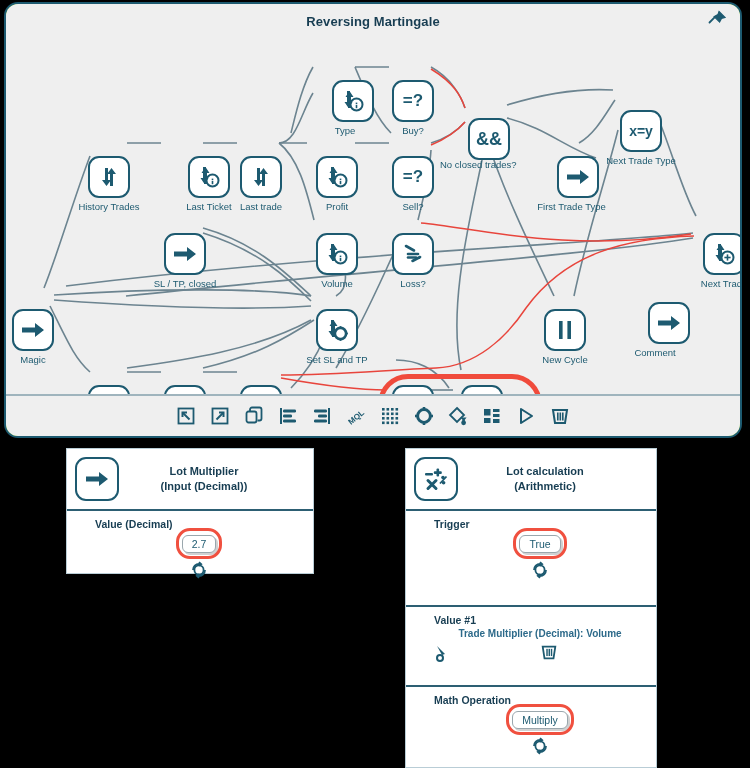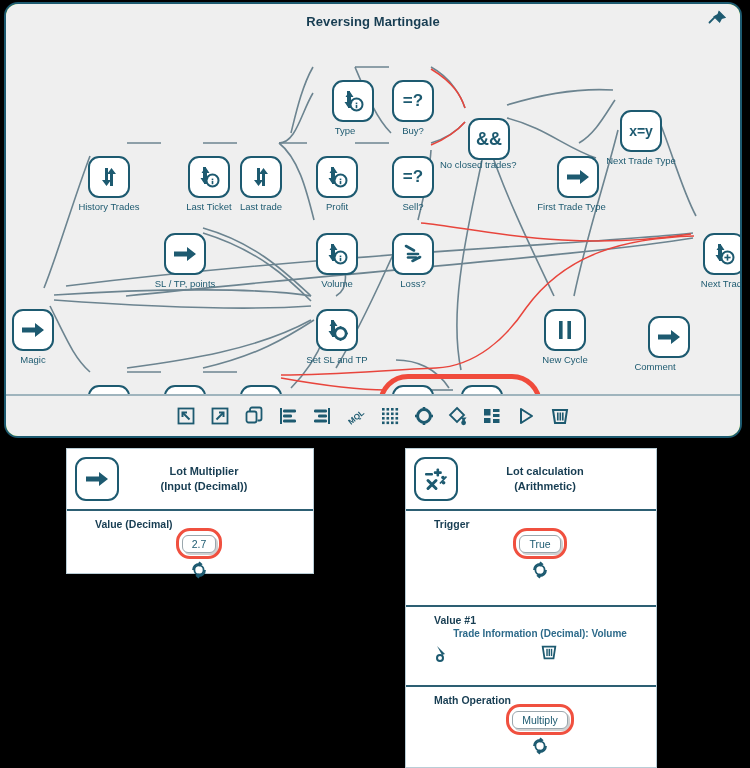--- a/index.html
+++ b/index.html
@@ -311,21 +311,21 @@
         </div>
         <div class="nlabel">Next Trade</div>
       </div>
 
       <div class="node" style="left:158px;top:195px;">
         <div class="nbox">
           <svg width="26" height="20" viewBox="0 0 26 20" fill="#1d5a70">
             <path d="M2 7.5 L15 7.5 L15 3 L24 10 L15 17 L15 12.5 L2 12.5 Z"></path>
           </svg>
         </div>
-        <div class="nlabel">SL / TP, points</div>
+        <div class="nlabel">SL / TP, closed</div>
       </div>
 
       <div class="node" style="left:6px;top:271px;">
         <div class="nbox">
           <svg width="26" height="20" viewBox="0 0 26 20" fill="#1d5a70">
             <path d="M2 7.5 L15 7.5 L15 3 L24 10 L15 17 L15 12.5 L2 12.5 Z"></path>
           </svg>
         </div>
         <div class="nlabel">Magic</div>
       </div>
@@ -353,21 +353,21 @@
       <div class="node" style="left:538px;top:271px;">
         <div class="nbox">
           <svg width="20" height="22" viewBox="0 0 20 22" fill="#1d5a70">
             <rect x="4" y="2" width="3.6" height="18"></rect>
             <rect x="12.4" y="2" width="3.6" height="18"></rect>
           </svg>
         </div>
         <div class="nlabel">New Cycle</div>
       </div>
 
-      <div class="node" style="left:614px;top:278px;padding-left:28px;">
+      <div class="node" style="left:614px;top:264px;padding-left:28px;">
         <div class="nbox">
           <svg width="26" height="20" viewBox="0 0 26 20" fill="#1d5a70">
             <path d="M2 7.5 L15 7.5 L15 3 L24 10 L15 17 L15 12.5 L2 12.5 Z"></path>
           </svg>
         </div>
         <div class="nlabel">Comment</div>
       </div>
 
       <div class="node" style="left:82px;top:347px;">
         <div class="nbox">
@@ -605,21 +605,21 @@
             <path d="M15 9 a6 6 0 0 1 -6 6"></path>
             <path d="M9 1.2 L11.2 3.2 L9 4.8" fill="#1d5a70"></path>
             <path d="M9 16.8 L6.8 14.8 L9 13.2" fill="#1d5a70"></path>
           </svg>
         </div>
       </div>
     </div>
 
     <div class="prow" style="height:62px;">
       <div class="prow-label">Value #1</div>
-      <div class="prow-sub">Trade Information (Decimal): Volume</div>
+      <div class="prow-sub">Trade Multiplier (Decimal): Volume</div>
       <div class="prow-icons">
         <div class="left-ic">
           <svg width="20" height="20" viewBox="0 0 20 20" fill="#1d5a70">
             <path d="M3 3 L11 11 L8 12 Z"></path>
             <circle cx="6" cy="15" r="3" fill="none" stroke="#1d5a70" stroke-width="2"></circle>
           </svg>
         </div>
         <div class="mid-ic">
           <svg width="18" height="18" viewBox="0 0 20 20" fill="#1d5a70">
             <path d="M3 4 H17 L15 17 H5 Z" fill="none" stroke="#1d5a70" stroke-width="2"></path>

